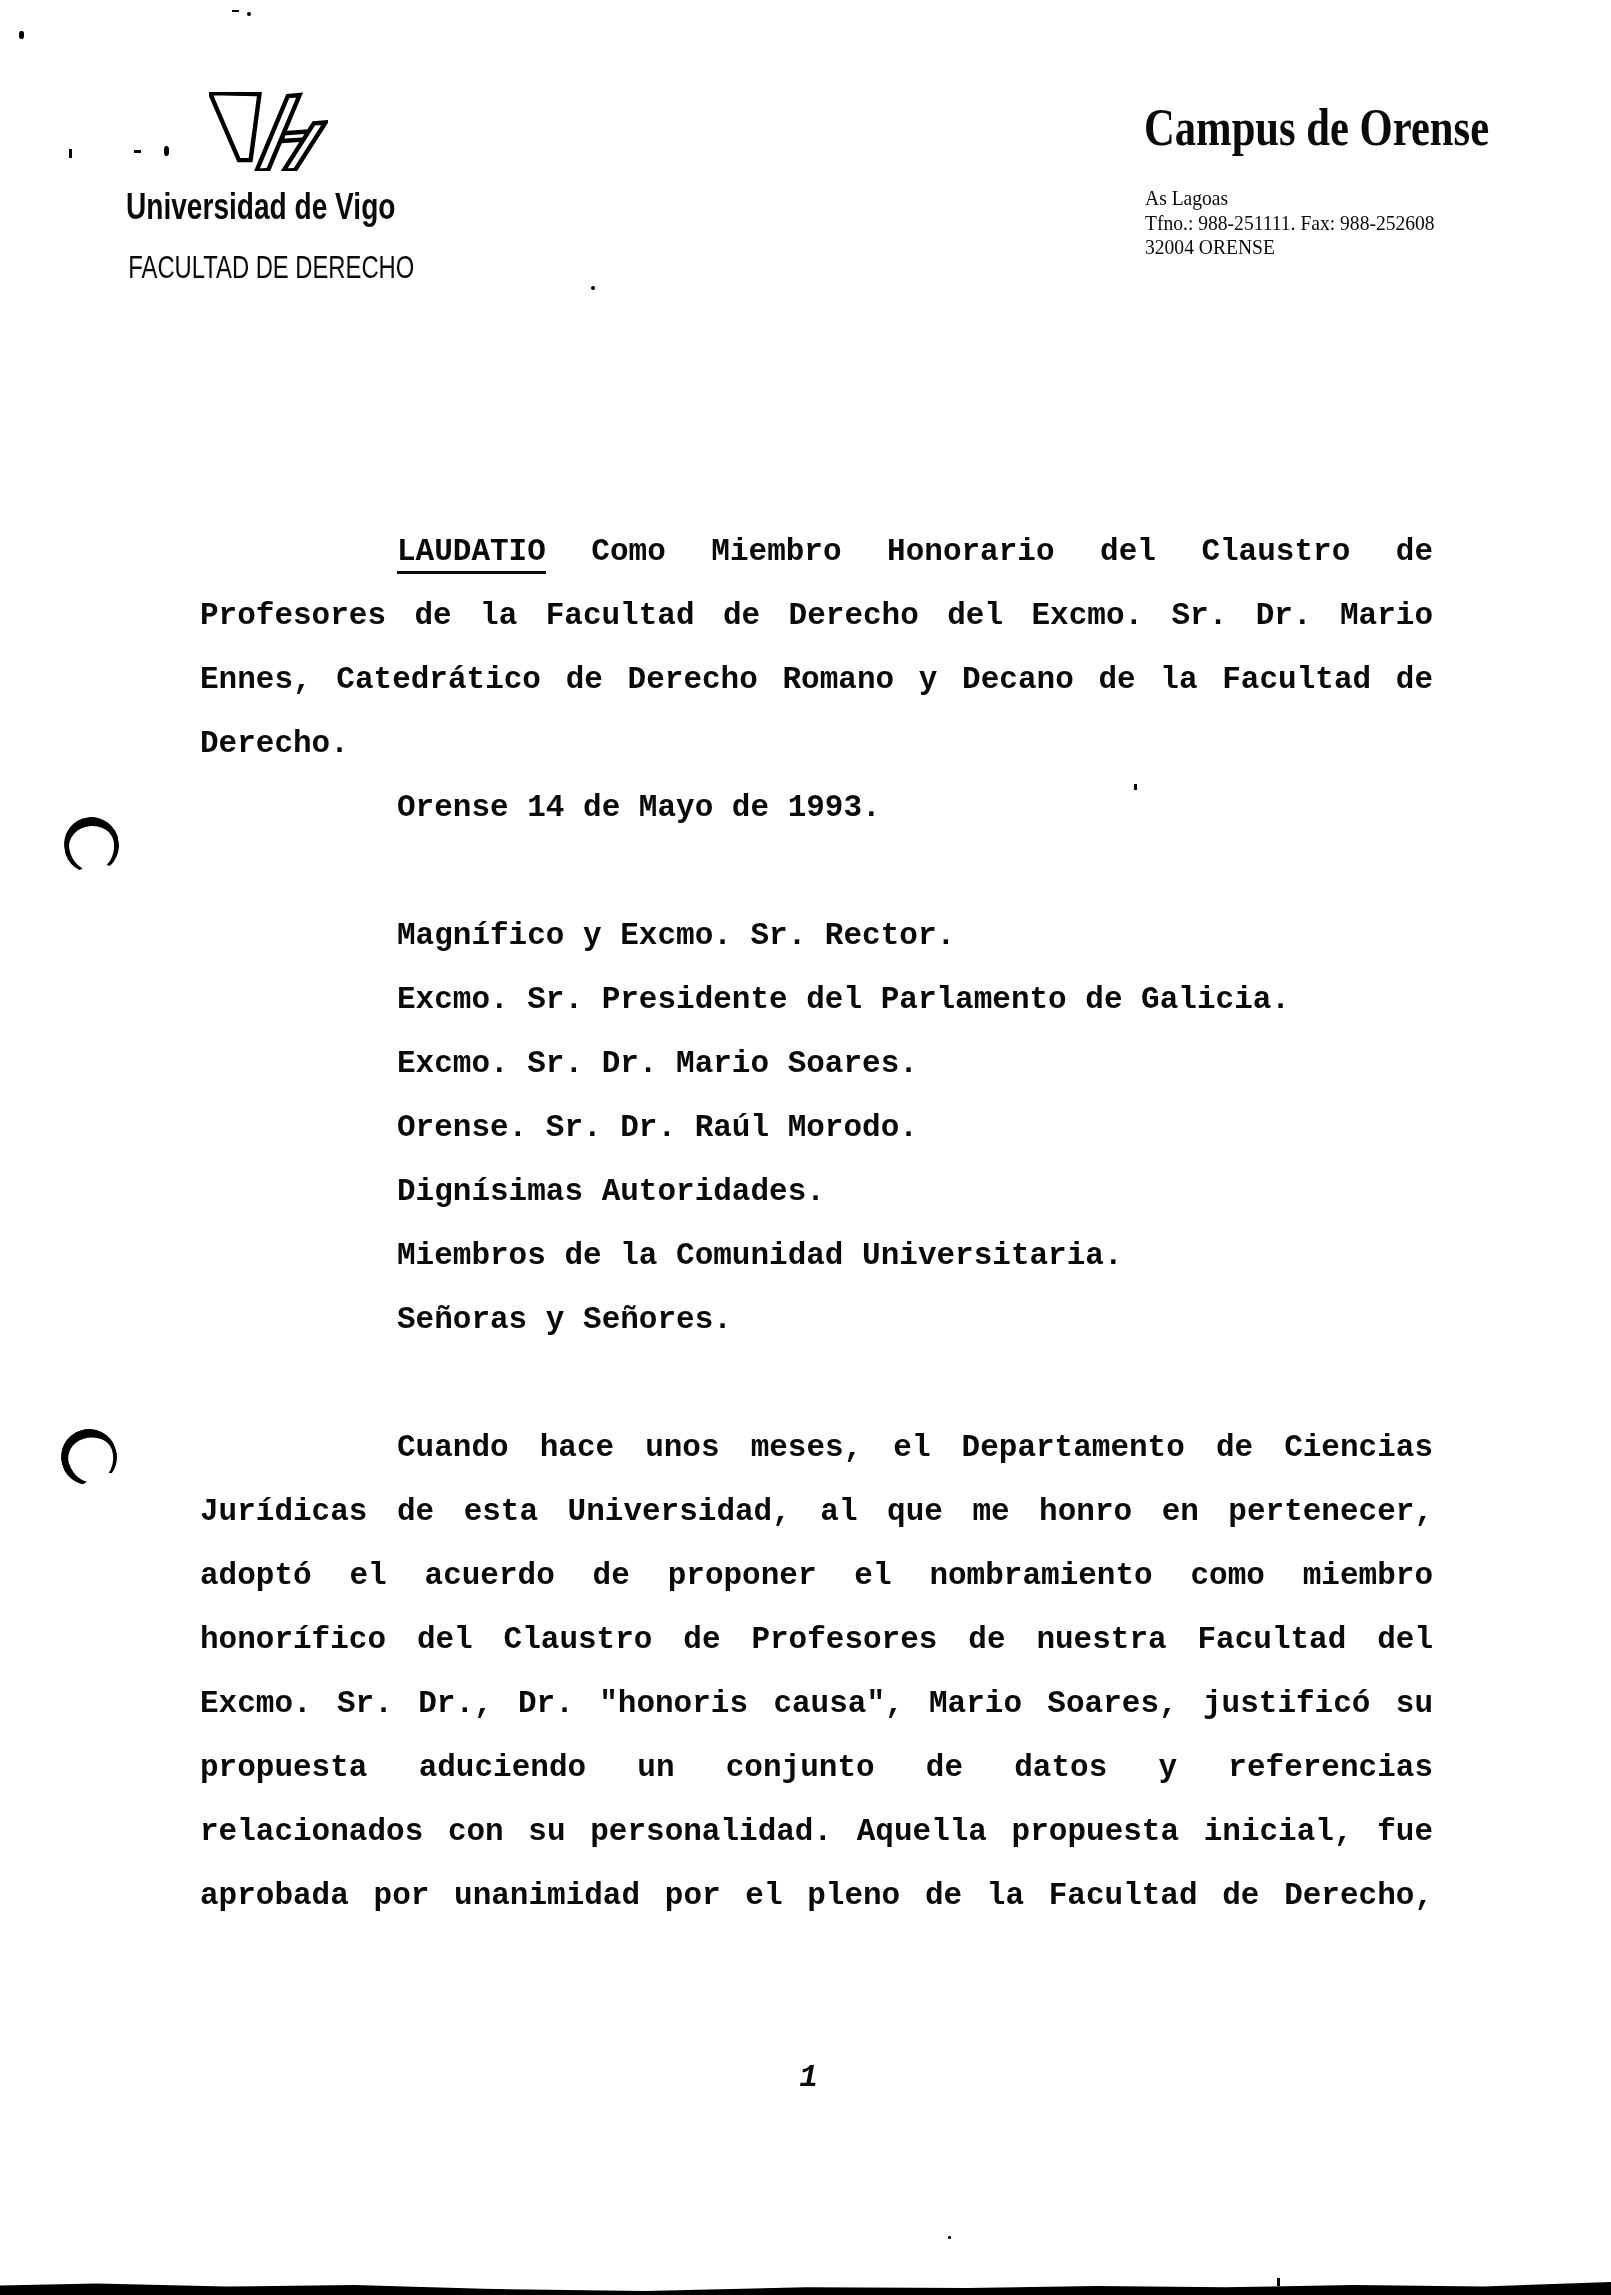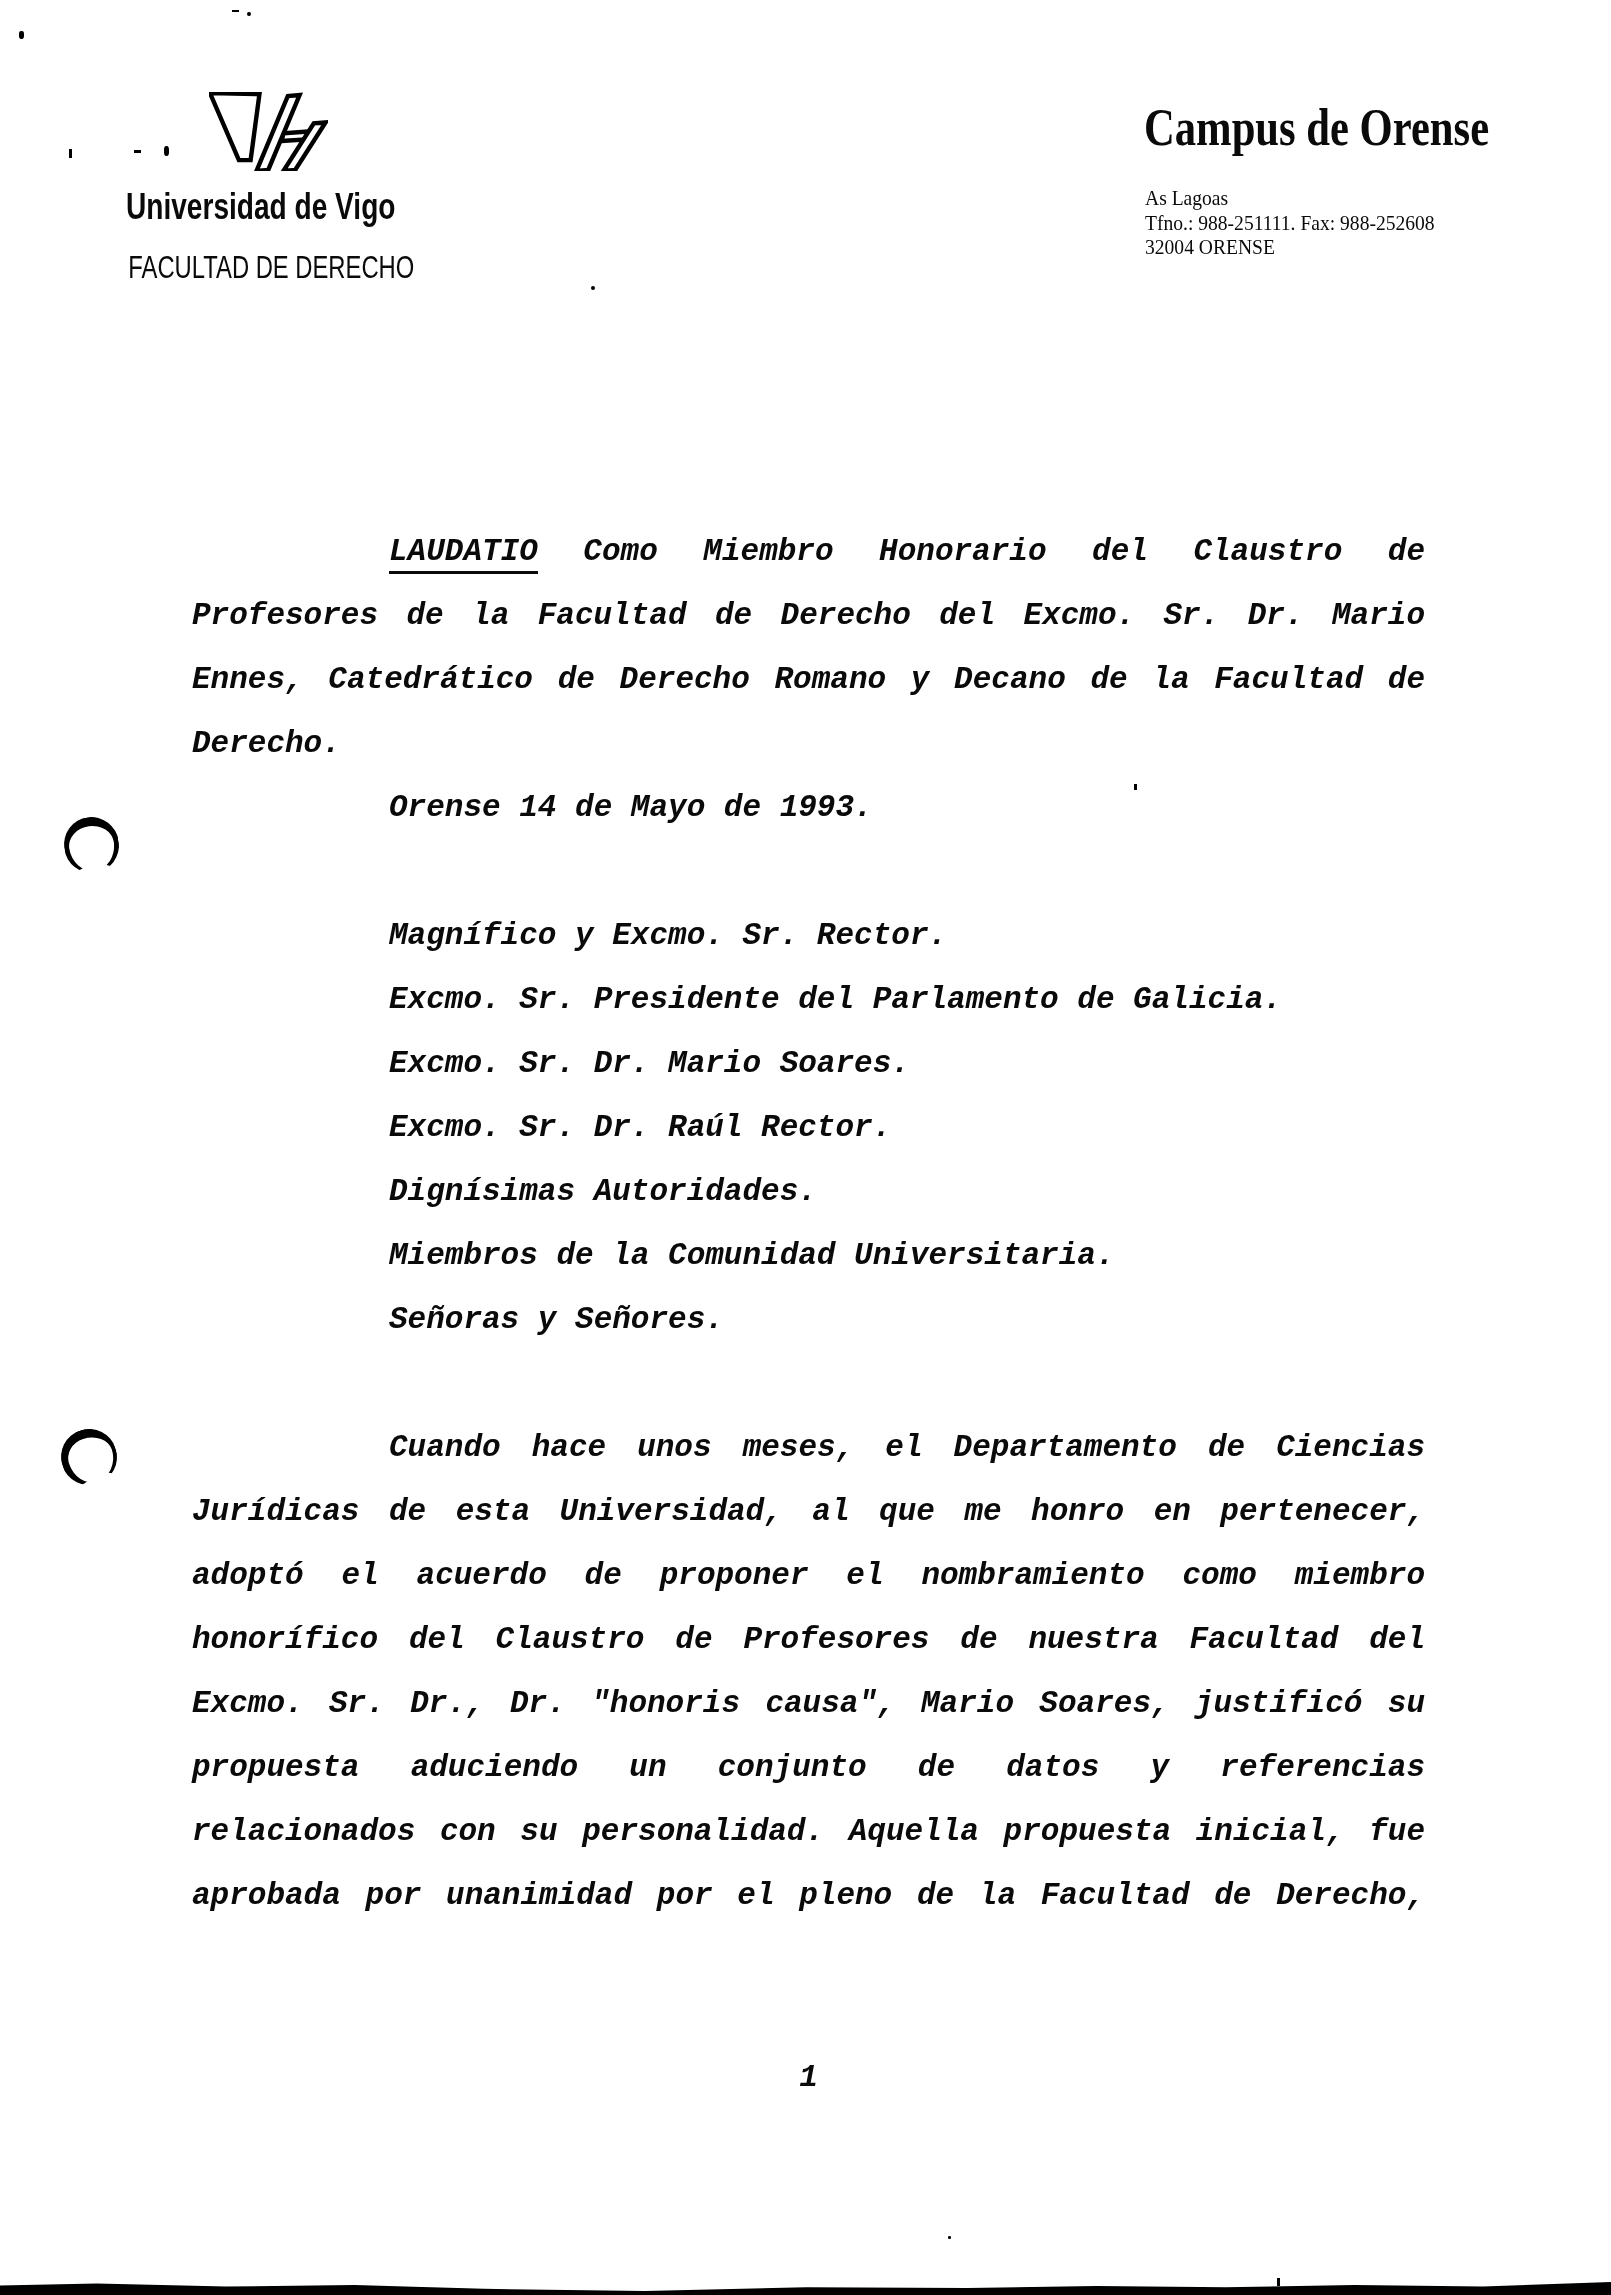--- a/index.html
+++ b/index.html
@@ -31,23 +31,23 @@
   }
   .campus-title>span{display:inline-block;transform:scaleX(.82);transform-origin:left top;}
   .campus-address{
     position:absolute;left:1145px;top:186px;
     font-family:"Liberation Serif","DejaVu Serif",serif;
     font-size:20.6px;line-height:24.6px;white-space:nowrap;
     transform:scaleX(.95);transform-origin:left top;
   }
   
   .body-text{
-    position:absolute;left:192px;top:520px;width:1233px;
+    position:absolute;left:200px;top:520px;width:1233px;
     font-family:"Liberation Mono","DejaVu Sans Mono",monospace;
-    font-style:italic;font-weight:bold;
+    font-weight:bold;
     font-size:31px;line-height:64px;
   }
   .line{min-height:64px;text-align:left;}
   .line.ind{padding-left:197px;}
   .line.just{text-align:justify;text-align-last:justify;}
   .u{border-bottom:3.4px solid currentColor;padding-bottom:1.5px;}
   .page-number{
     position:absolute;left:192px;top:2046px;width:1233px;
     text-align:center;
     font-family:"Liberation Mono","DejaVu Sans Mono",monospace;
@@ -100,21 +100,21 @@
   <div class="body-text">
       <div class="line ind just"><span class="u">LAUDATIO</span><span> Como Miembro Honorario del Claustro de</span></div>
       <div class="line just"><span>Profesores de la Facultad de Derecho del Excmo. Sr. Dr. Mario</span></div>
       <div class="line just"><span>Ennes, Catedrático de Derecho Romano y Decano de la Facultad de</span></div>
       <div class="line"><span>Derecho.</span></div>
       <div class="line ind"><span>Orense 14 de Mayo de 1993.</span></div>
       <div class="line"><span></span></div>
       <div class="line ind"><span>Magnífico y Excmo. Sr. Rector.</span></div>
       <div class="line ind"><span>Excmo. Sr. Presidente del Parlamento de Galicia.</span></div>
       <div class="line ind"><span>Excmo. Sr. Dr. Mario Soares.</span></div>
-      <div class="line ind"><span>Excmo. Sr. Dr. Raúl Rector.</span></div>
+      <div class="line ind"><span>Orense. Sr. Dr. Raúl Morodo.</span></div>
       <div class="line ind"><span>Dignísimas Autoridades.</span></div>
       <div class="line ind"><span>Miembros de la Comunidad Universitaria.</span></div>
       <div class="line ind"><span>Señoras y Señores.</span></div>
       <div class="line"><span></span></div>
       <div class="line ind just"><span>Cuando hace unos meses, el Departamento de Ciencias</span></div>
       <div class="line just"><span>Jurídicas de esta Universidad, al que me honro en pertenecer,</span></div>
       <div class="line just"><span>adoptó el acuerdo de proponer el nombramiento como miembro</span></div>
       <div class="line just"><span>honorífico del Claustro de Profesores de nuestra Facultad del</span></div>
       <div class="line just"><span>Excmo. Sr. Dr., Dr. "honoris causa", Mario Soares, justificó su</span></div>
       <div class="line just"><span>propuesta aduciendo un conjunto de datos y referencias</span></div>

